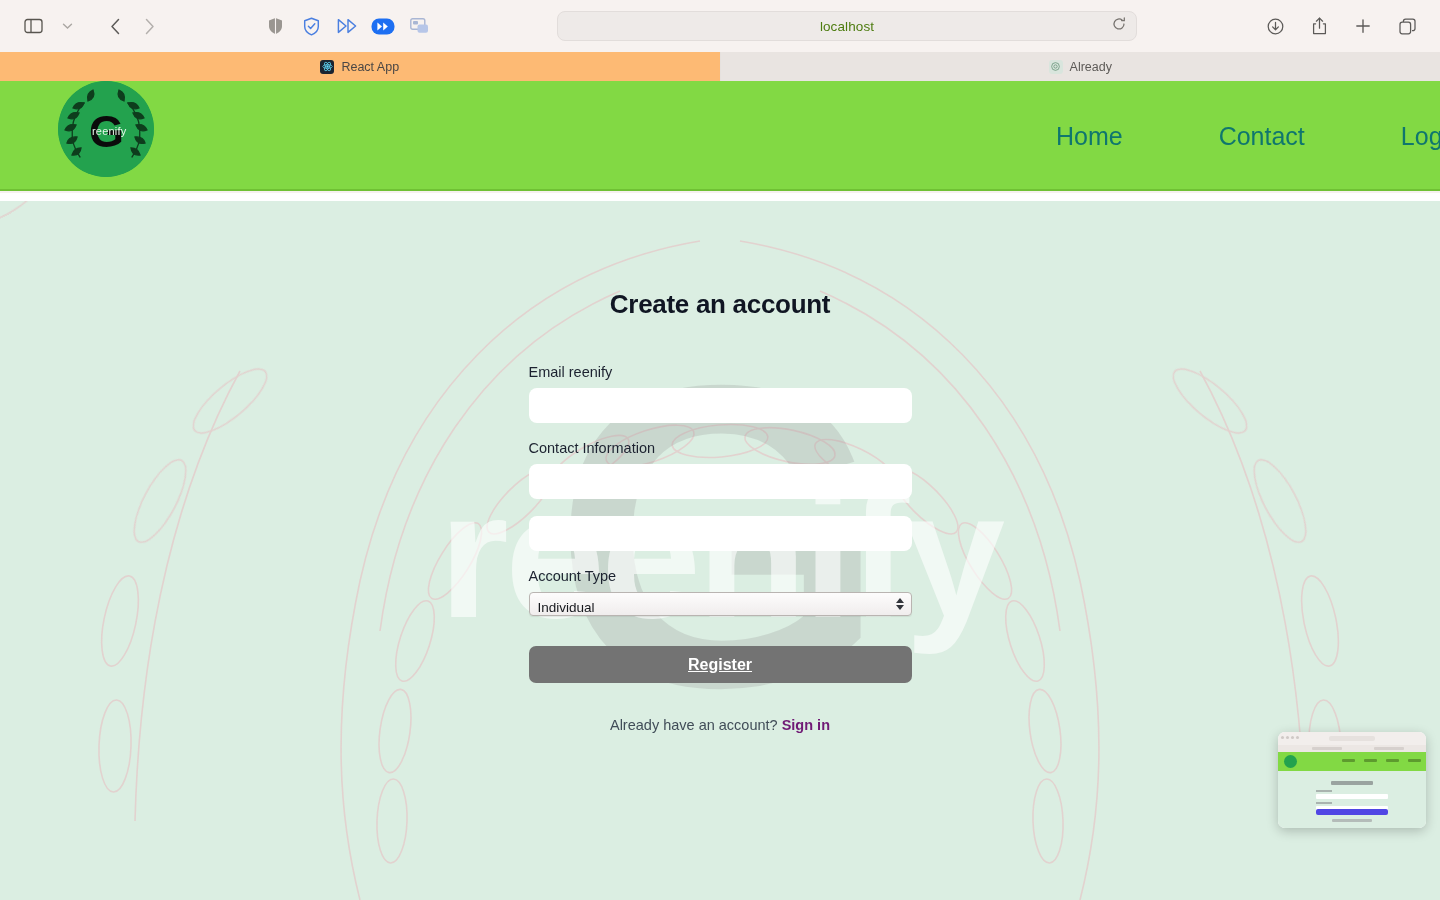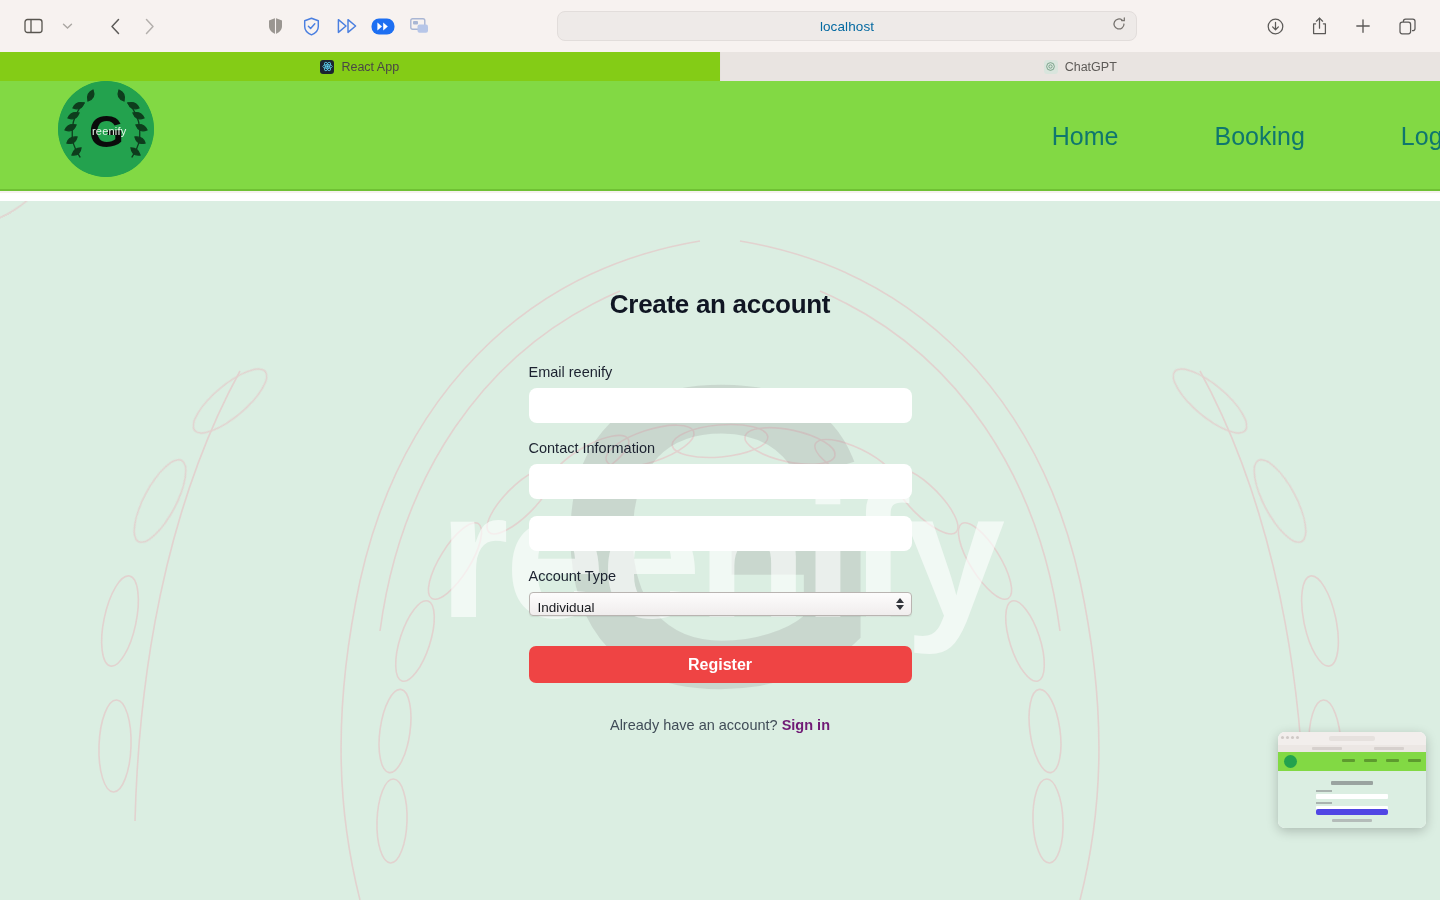--- a/index.html
+++ b/index.html
@@ -23,28 +23,28 @@
   .chrome-btn.dim{ color:#b4b0ad; }
   .chrome-btn svg{ display:block; }
   .chrome-mid{ display:flex; align-items:center; gap:2px; margin-left:92px; }
   .addr-wrap{ flex:1; display:flex; justify-content:center; padding:0 14px; }
   .addr-bar{
     width:580px; height:30px; border-radius:8px;
     background:#eeeae8; border:1px solid #e2dddb;
     display:flex; align-items:center; justify-content:center;
     position:relative;
   }
-  .addr-text{ font-size:13.5px; color:#0369a1; letter-spacing:.1px; }
+  .addr-text{ font-size:13.5px; color:#4d7c0f; letter-spacing:.1px; }
   .addr-reload{ position:absolute; right:10px; top:50%; transform:translateY(-50%); color:#77736f; }
   .chrome-right{ display:flex; align-items:center; gap:10px; padding-right:16px; }
 
   
   .tab-bar{
     position:absolute; top:52px; left:0; width:1440px; height:29px;
-    background:#84cc16; display:flex;
+    background:#fdba74; display:flex;
   }
   .tab{
     flex:1; height:29px; display:flex; align-items:center; justify-content:center; gap:7px;
     font-size:12.5px; color:#4a4745;
     border-left:1px solid #e6e1de;
   }
   .tab:first-child{ border-left:none; }
   .tab.inactive{ background:#e9e4e1; color:#5d5a57; }
   .favicon{ width:14px; height:14px; border-radius:3px; flex:none;
             display:flex; align-items:center; justify-content:center; }
@@ -128,23 +128,23 @@
   }
   .stepper{ position:absolute; right:7px; top:50%; transform:translateY(-50%);
             display:flex; flex-direction:column; gap:2px; }
   .stepper i{ display:block; width:0; height:0; border-left:4px solid transparent;
               border-right:4px solid transparent; }
   .stepper i.up{ border-bottom:5px solid #31343a; }
   .stepper i.dn{ border-top:5px solid #31343a; }
 
   .register-btn{
     width:383px; height:37px; margin-top:13px;
-    background:#ef4444; border:none; border-radius:7px;
+    background:#737373; border:none; border-radius:7px;
     color:#fff; font-size:16px; font-weight:700;
-    font-family:"Liberation Sans", sans-serif; cursor:pointer;
+    font-family:"Liberation Sans", sans-serif; cursor:pointer;text-decoration:underline;
   }
   .signin-row{
     margin-top:34px; font-size:14.5px; color:#414d58; text-align:center;
   }
   .signin-link{ color:#701a75; font-weight:700; }
 
   
   .pip{
     position:absolute; left:1278px; top:732px; width:148px; height:96px;
     background:#fff; border-radius:7px; overflow:hidden;
@@ -290,21 +290,21 @@
     </span>
     <span>React App</span>
   </div>
   <div class="tab inactive">
     <span class="favicon chatgpt">
       <svg width="11" height="11" viewBox="0 0 16 16" fill="none" stroke="#5f8f72" stroke-width="1.1">
         <circle cx="8" cy="8" r="5.6"></circle>
         <circle cx="8" cy="8" r="2.4"></circle>
       </svg>
     </span>
-    <span>ChatGPT</span>
+    <span>Already</span>
   </div>
 </div>
 
 <div class="site-header"></div>
 
 <div class="logo">
   <svg class="logo-inner" viewBox="0 0 96 96">
     <circle cx="48" cy="48" r="48" fill="#23a24e"></circle>
     <g fill="none" stroke="#0e3d1d" stroke-width="1.3" stroke-linecap="round">
       <path d="M22 76 C10 60 12 36 26 22"></path>
@@ -322,21 +322,21 @@
       <path d="M73 67 q7 0 9 7 q-8 1 -9 -7Z" fill="#0e3d1d"></path>
       <path d="M66 20 q2 -8 -5 -11 q-3 8 5 11Z" fill="#0e3d1d"></path>
     </g>
     <text x="31" y="66" font-family="Liberation Sans, sans-serif" font-size="45" font-weight="700" fill="#0b0b0b">G</text>
   </svg>
   <span class="logo-text" style="left:34px;right:4px;top:52%;text-align:left;font-size:11px;color:#e7f7ea">reenify</span>
 </div>
 
 <nav class="site-nav">
   <a class="nav-link">Home</a>
-  <a class="nav-link">Booking</a>
+  <a class="nav-link">Contact</a>
   <a class="nav-link">Login</a>
 </nav>
 
 <div class="header-gap"></div>
 
 <div class="page-body">
 
   <svg class="bg-art" viewBox="0 0 1440 699" preserveAspectRatio="xMidYMid slice">
     <g fill="none" stroke="#e3cfcd" stroke-width="1.6" opacity="0.9">
       <path d="M700 40 C520 70 400 200 360 380 C330 520 340 620 360 699"></path>

